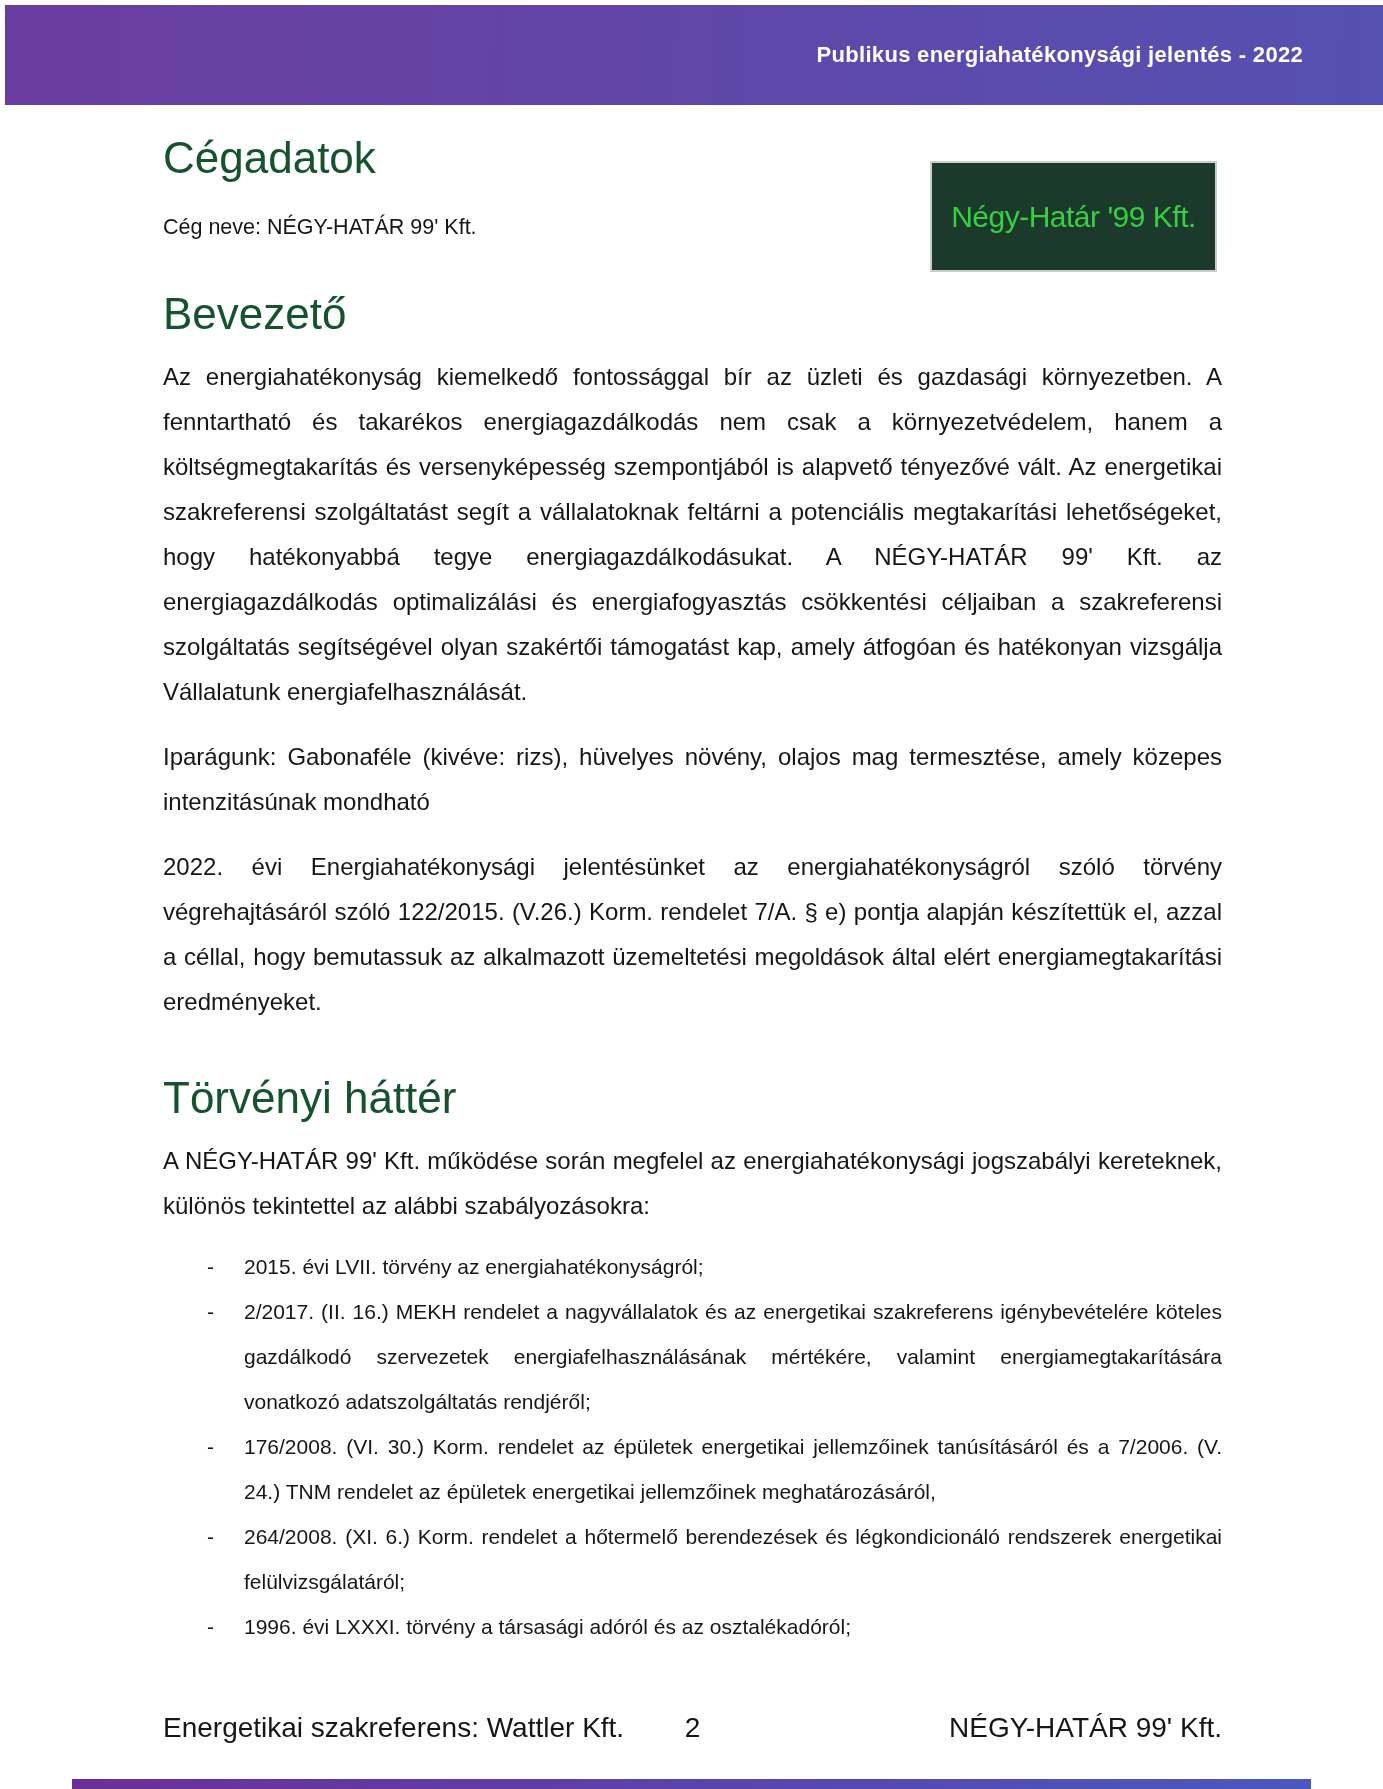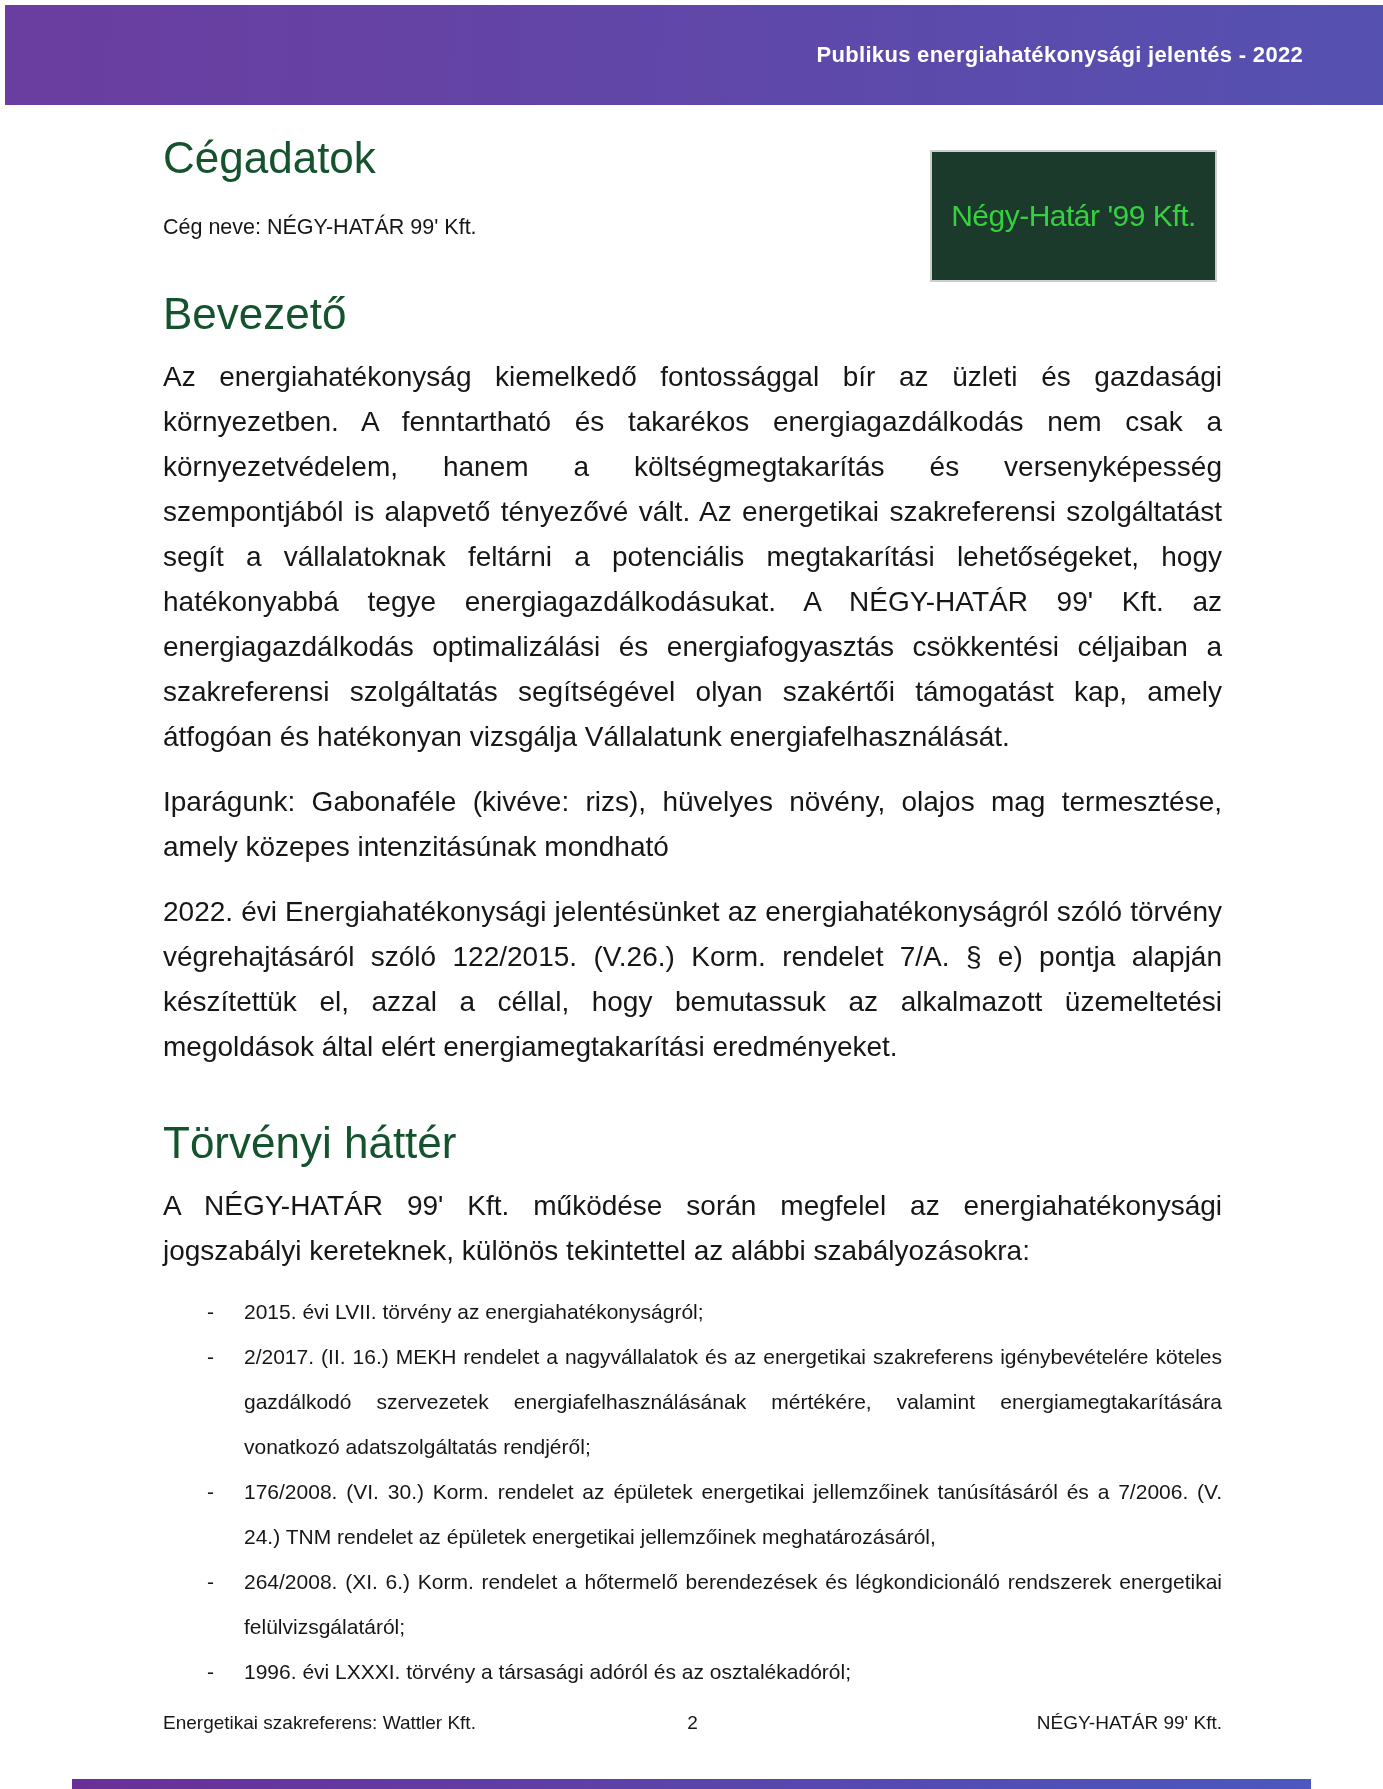--- a/index.html
+++ b/index.html
@@ -24,21 +24,21 @@
     position:absolute;top:5px;left:5px;right:0;height:100px;
     background:linear-gradient(92deg,var(--header-gradient-start) 0%,var(--header-gradient-end) 100%);
     display:flex;align-items:center;justify-content:flex-end;
     padding-right:80px;box-sizing:border-box;
   }
   .header-title{
     color:#ffffff;font-size:22px;font-weight:bold;letter-spacing:.3px;
   }
   
   .logo-box{
-    position:absolute;left:930px;top:150px;width:287px;height:132px;
+    position:absolute;left:930px;top:161px;width:287px;height:111px;
     background:var(--logo-bg);
     border:2px solid #c9d0ca;box-sizing:border-box;
     display:flex;align-items:center;justify-content:center;
   }
   .logo-text{
     color:var(--logo-text);font-size:30px;letter-spacing:-0.5px;white-space:nowrap;
   }
   
   .content{
     position:absolute;left:163px;top:105px;width:1059px;
@@ -46,37 +46,37 @@
   .section-title{
     font-size:44px;font-weight:400;line-height:52px;color:#14532d;
     margin:0;
   }
   .mt-h1{margin-top:27px;}
   .mt-h2{margin-top:48px;}
   .info-line{
     font-size:21.5px;line-height:26px;margin:30px 0 0 0;
   }
   .body-par{
-    font-size:28px;line-height:45px;text-align:justify;
+    font-size:24px;line-height:45px;text-align:justify;
     margin:20px 0 0 0;
   }
   .first-par{margin-top:14px;}
   .legal-list{margin-top:16px;}
   .li{display:flex;}
   .li-marker{
     flex:0 0 81px;box-sizing:border-box;padding-left:44px;
     font-size:21px;line-height:45px;
   }
   .li-text{
     flex:1;font-size:21px;line-height:45px;text-align:justify;
   }
   
   .footer{
     position:absolute;left:163px;right:161px;top:1712px;
-    display:flex;align-items:baseline;font-size:19px;
+    display:flex;align-items:baseline;font-size:28px;
   }
   .footer-left{flex:1;text-align:left;}
   .footer-center{flex:0 0 auto;text-align:center;}
   .footer-right{flex:1;text-align:right;}
   .footer-bar{
     position:absolute;left:72px;bottom:0;width:1239px;height:10px;
     background:linear-gradient(90deg,var(--footer-bar-start) 0%,var(--footer-bar-end) 100%);
   }
 </style>
 </head>

